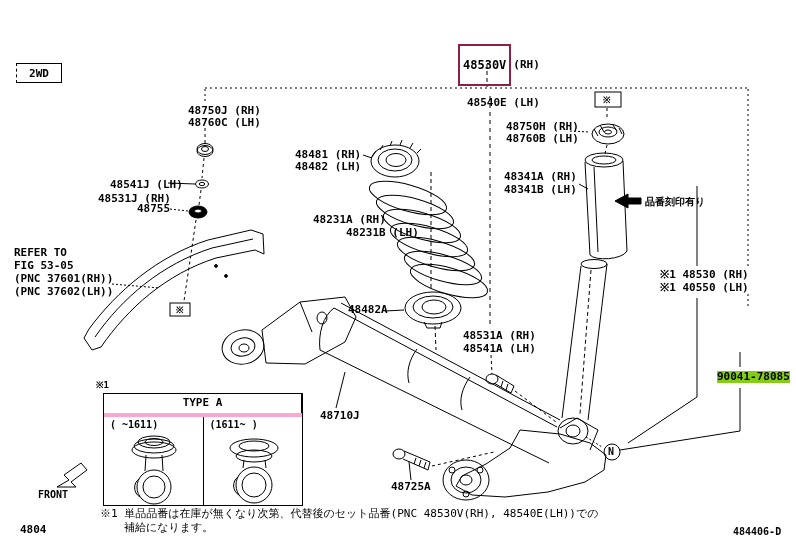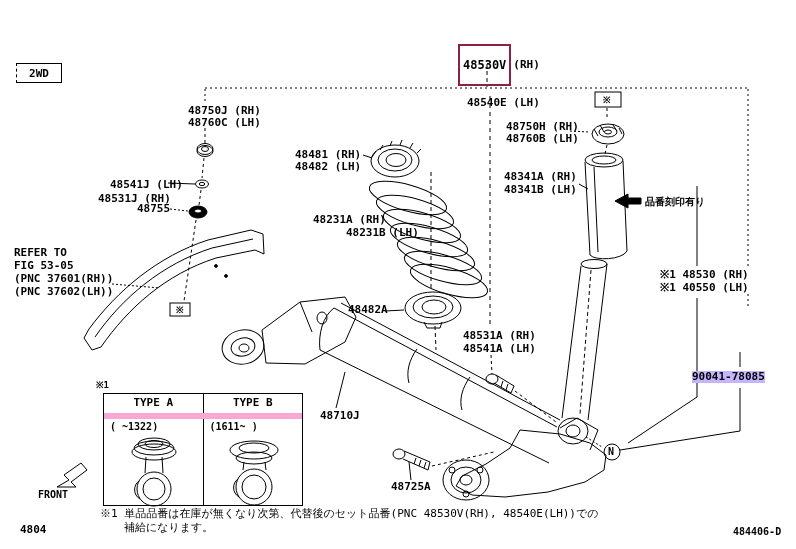--- a/index.html
+++ b/index.html
@@ -12,21 +12,21 @@
   .badge{position:absolute;left:16px;top:30px;width:44px;height:18px;border:1px solid #000;
          border-left:1px dashed #000;display:flex;align-items:center;justify-content:center;
          font:bold 11px "DejaVu Sans Mono",monospace;margin-top:33px;}
   .callout{position:absolute;left:458px;top:44px;}
   .callout .row1{display:flex;align-items:center;gap:2px;}
   .hlbox{border:2px solid #8e2143;padding:12px 3px;font:bold 12px/14px "DejaVu Sans Mono",monospace;}
   .callout .side{font:bold 11px/12px "DejaVu Sans Mono",monospace;}
   .callout .row2{font:bold 11px/12px "DejaVu Sans Mono",monospace;margin-top:11px;margin-left:4px;text-align:right;}
   .type-table{position:absolute;left:103px;top:393px;width:200px;height:113px;border:1px solid #000;
               display:flex;flex-direction:column;background:#fff;box-sizing:border-box;}
-  .tt-head{display:flex;height:19px;border-bottom:6px solid #f9a8d4;}
+  .tt-head{display:flex;height:19px;border-bottom:4px solid #f9a8d4;}
   .tt-head .tt-cell{flex:1;text-align:center;font:bold 11px/18px "DejaVu Sans Mono",monospace;}
   .tt-body{flex:1;display:flex;}
   .tt-cell{position:relative;}
   .tt-cell.first{border-right:1px solid #000;}
   .tt-body .tt-cell{flex:1;}
   .range{position:absolute;top:2px;left:6px;font:bold 10px "DejaVu Sans Mono",monospace;white-space:pre;}
   .bush{position:absolute;left:10px;top:14px;}
   .note{position:absolute;font:11px/13px "DejaVu Sans Mono",monospace;white-space:pre;}
 </style>
 </head>
@@ -208,35 +208,34 @@
 
   <div class="lbl" style="left:506px;top:121px;">48750H (RH)</div>
   <div class="lbl" style="left:506px;top:133px;">48760B (LH)</div>
   <div class="lbl" style="left:504px;top:171px;">48341A (RH)</div>
   <div class="lbl" style="left:504px;top:184px;">48341B (LH)</div>
   <div class="lbl sm" style="left:645px;top:196px;">品番刻印有り</div>
   <div class="lbl" style="left:660px;top:269px;background:#fff;">※1 48530 (RH)</div>
   <div class="lbl" style="left:660px;top:282px;background:#fff;">※1 40550 (LH)</div>
   <div class="lbl" style="left:463px;top:330px;background:#fff;">48531A (RH)</div>
   <div class="lbl" style="left:463px;top:343px;background:#fff;">48541A (LH)</div>
-  <div class="lbl" style="left:692px;top:371px;background:#c4b5fd;">90041-78085</div>
+  <div class="lbl" style="left:717px;top:371px;background:#84cc16;">90041-78085</div>
 
   <div class="lbl xs" style="left:176px;top:305px;">※</div>
   <div class="lbl xs" style="left:603px;top:95px;">※</div>
   <div class="lbl sm" style="left:608px;top:446px;">N</div>
   <div class="lbl xs" style="left:96px;top:380px;">※1</div>
 
   <div class="type-table">
     <div class="tt-head">
       <div class="tt-cell first">TYPE A</div>
-      <div class="tt-cell">TYPE B</div>
     </div>
     <div class="tt-body">
       <div class="tt-cell first">
-        <div class="range">( ~1322)</div>
+        <div class="range">( ~1611)</div>
         <svg class="bush" width="80" height="78" viewBox="0 0 80 78" stroke="#000" fill="none" stroke-width="1">
           <ellipse cx="40" cy="19" rx="22" ry="8"></ellipse>
           <ellipse cx="40" cy="15" rx="20" ry="7"></ellipse>
           <ellipse cx="40" cy="11" rx="16" ry="6"></ellipse>
           <ellipse cx="40" cy="11" rx="9" ry="3.5"></ellipse>
           <path d="M32,24 L31,40 M48,24 L49,40"></path>
           <circle cx="40" cy="56" r="17"></circle>
           <circle cx="40" cy="56" r="11"></circle>
           <path d="M25,48 C19,52 19,62 26,66"></path>
         </svg>

